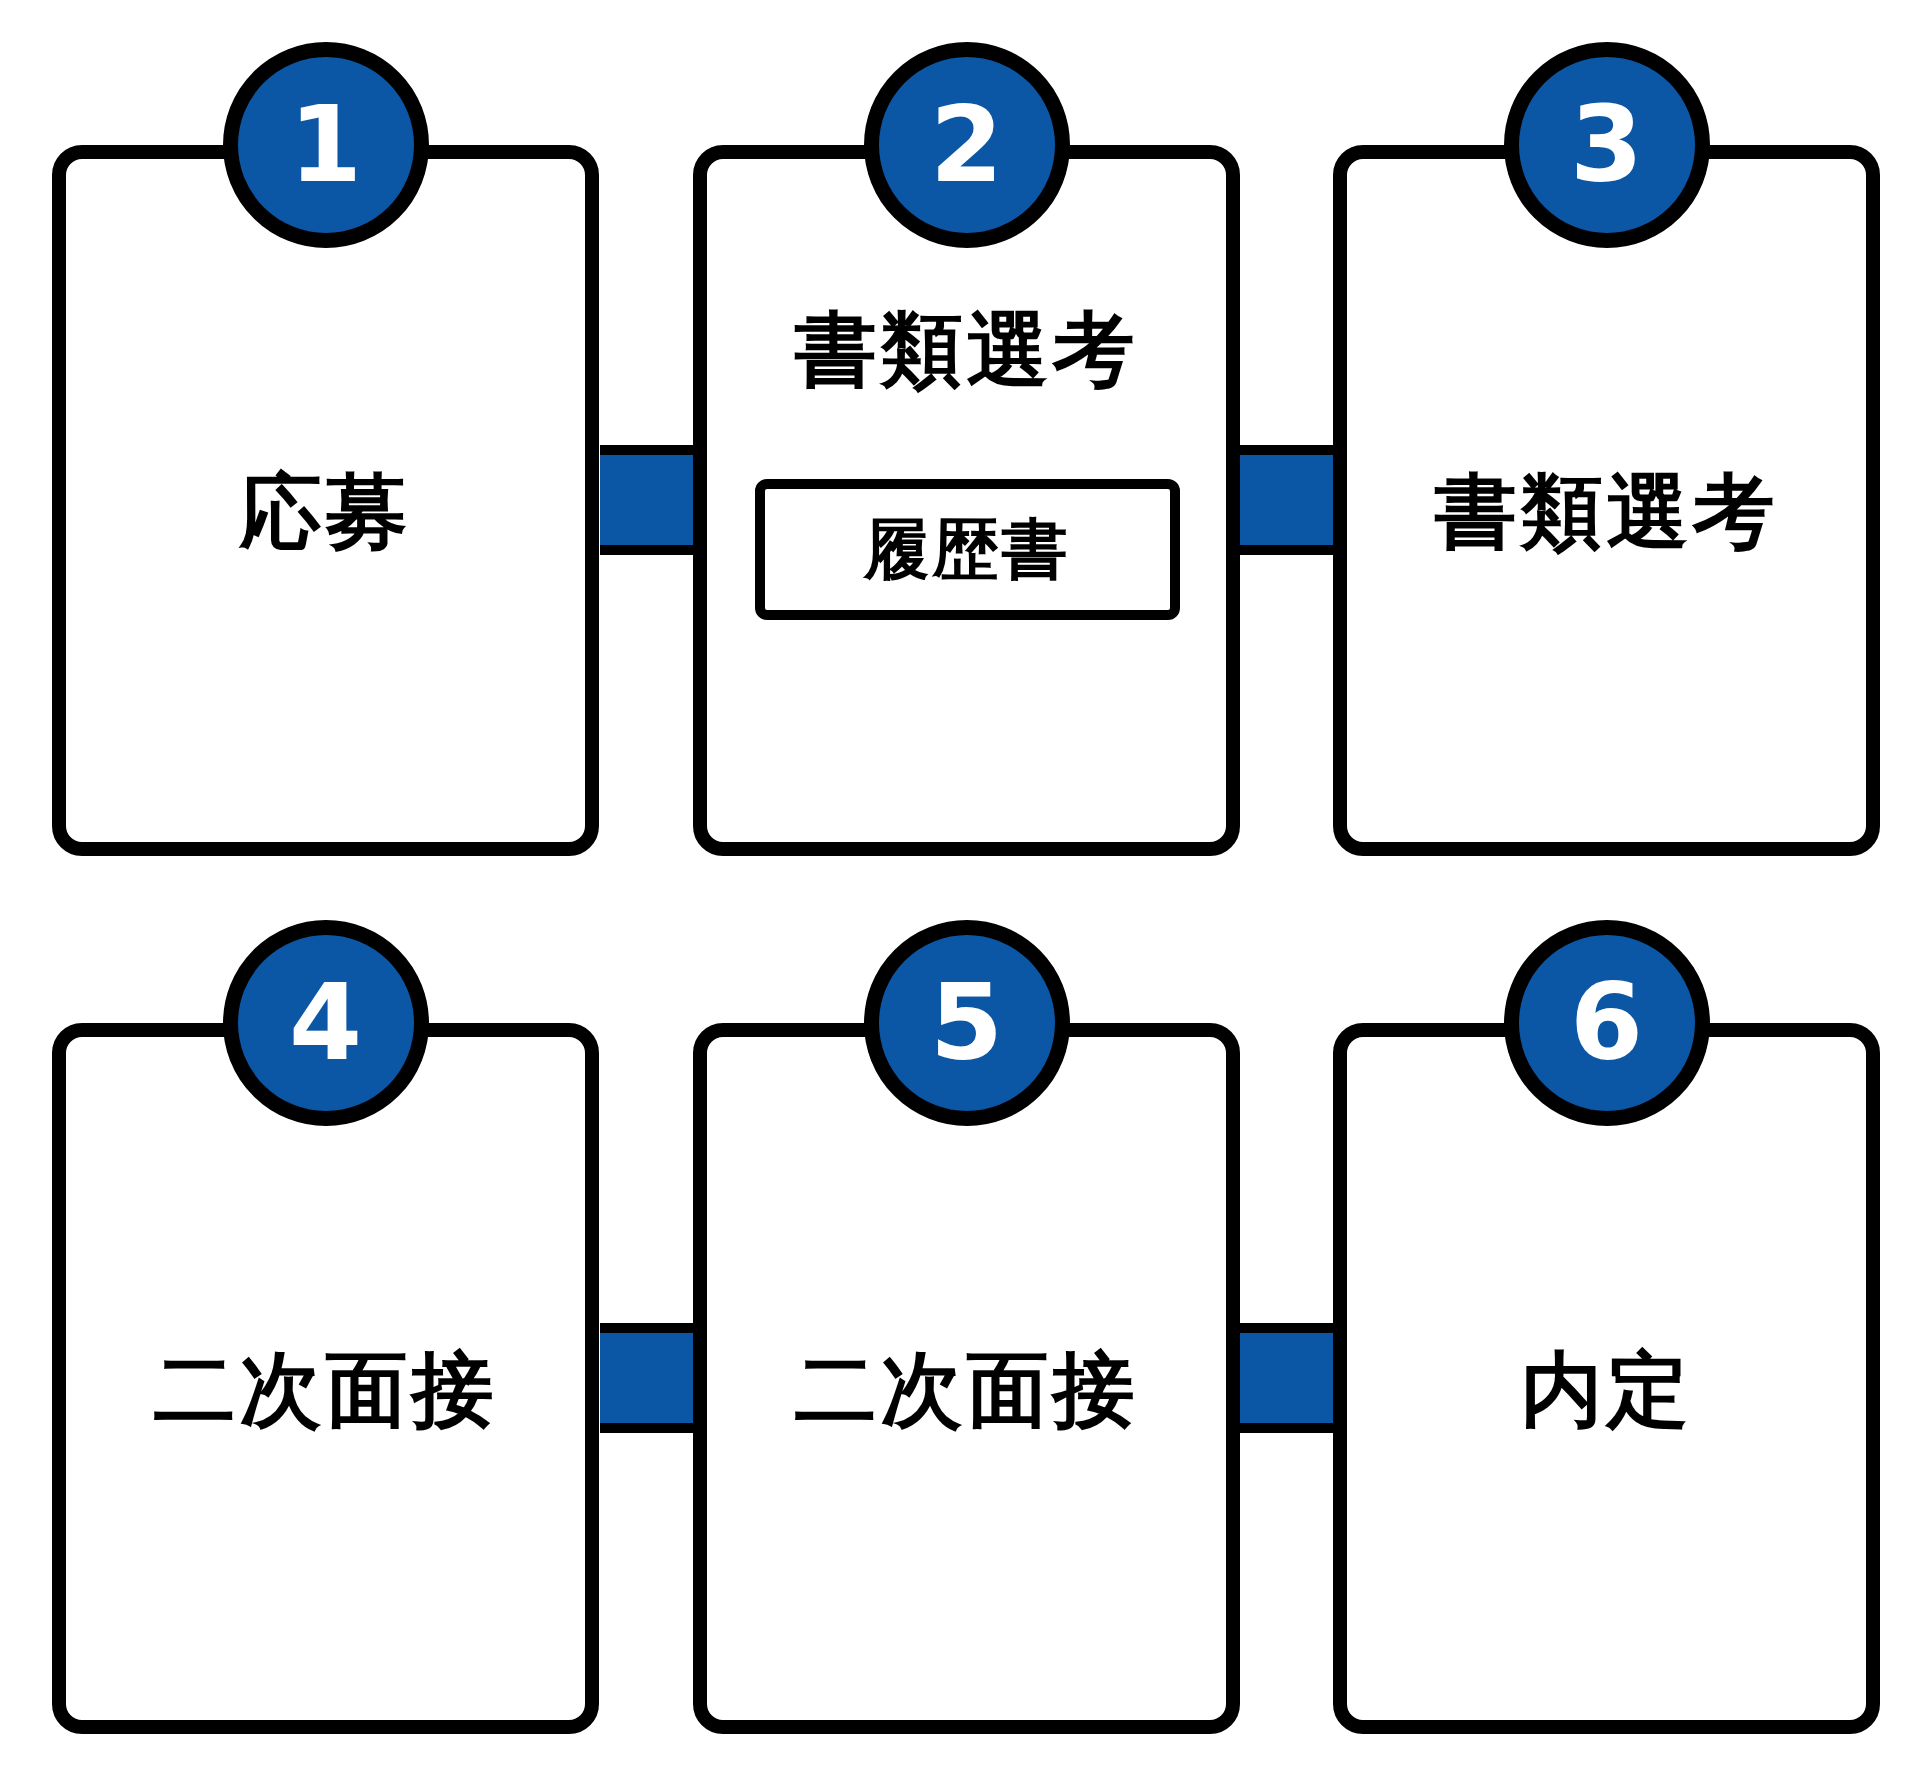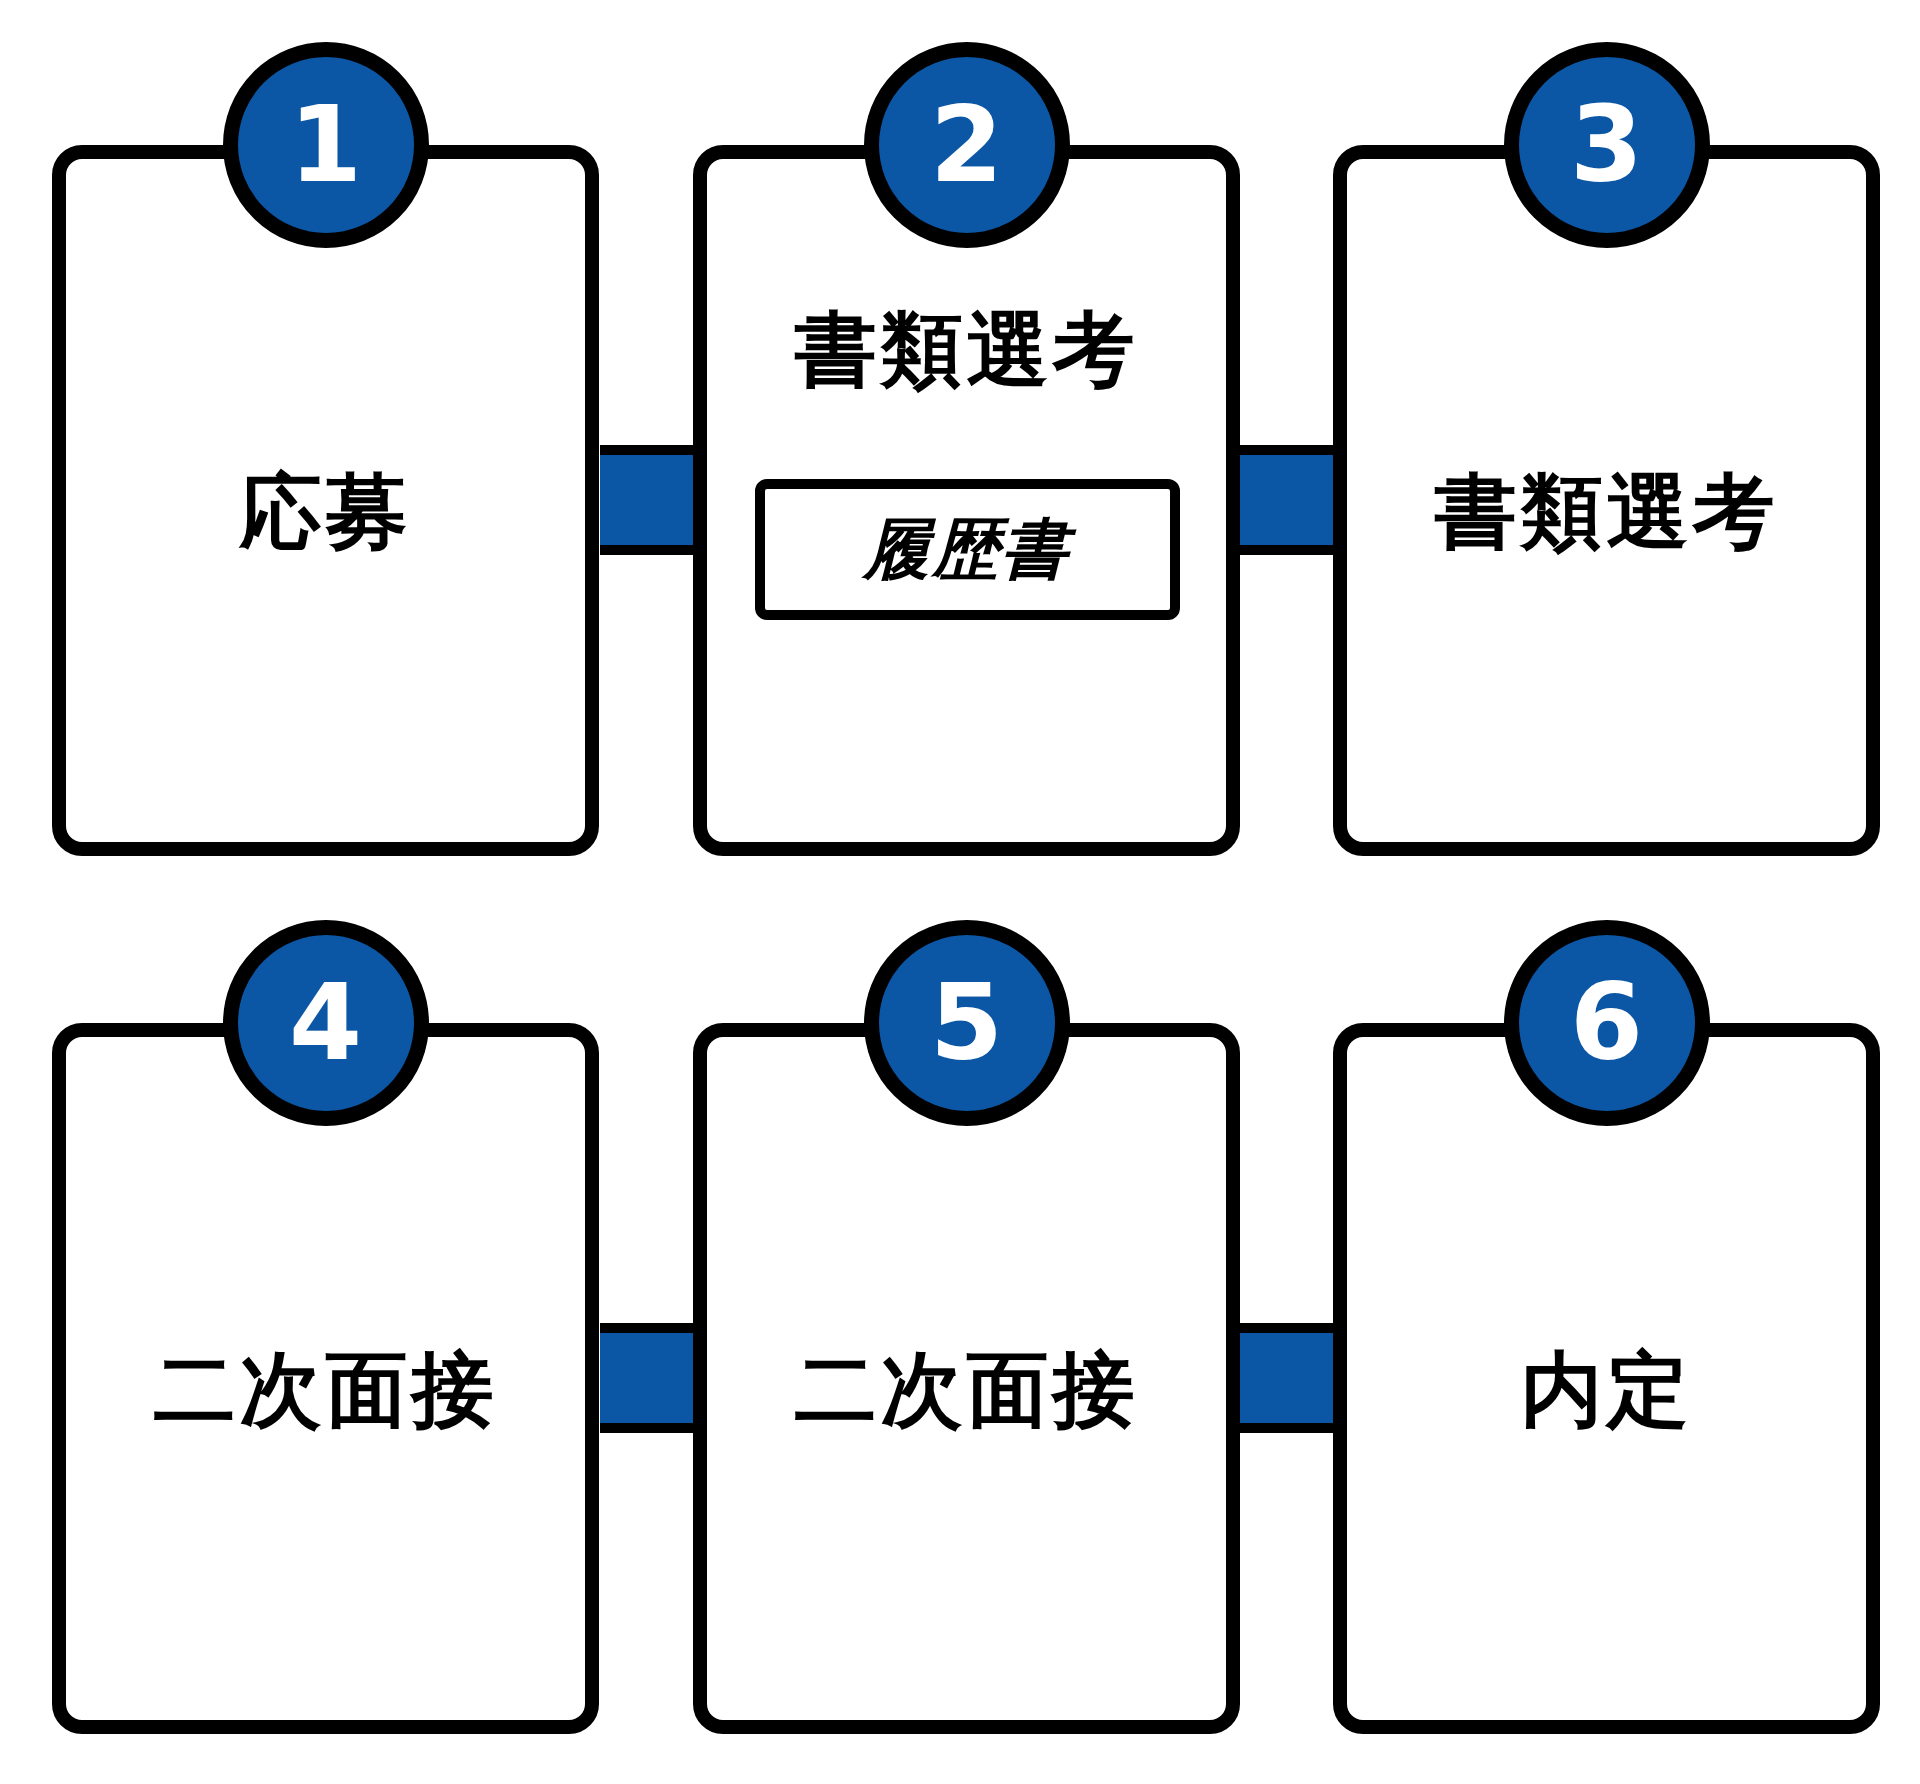--- a/index.html
+++ b/index.html
@@ -95,21 +95,20 @@
     border-radius: 12px;
     box-sizing: border-box;
     display: flex;
     align-items: center;
     justify-content: center;
     font-size: 66px;
     font-weight: bold;
     color: #000000;
     letter-spacing: 3px;
     white-space: nowrap;
-    font-style: italic;
   }
   .sub-box.s1 { top: 320px; }
   .sub-box.s2 { top: 492px; }
 
   
   .connector {
     position: absolute;
     width: 93px;
     height: 110px;
     background: #0b56a5;

